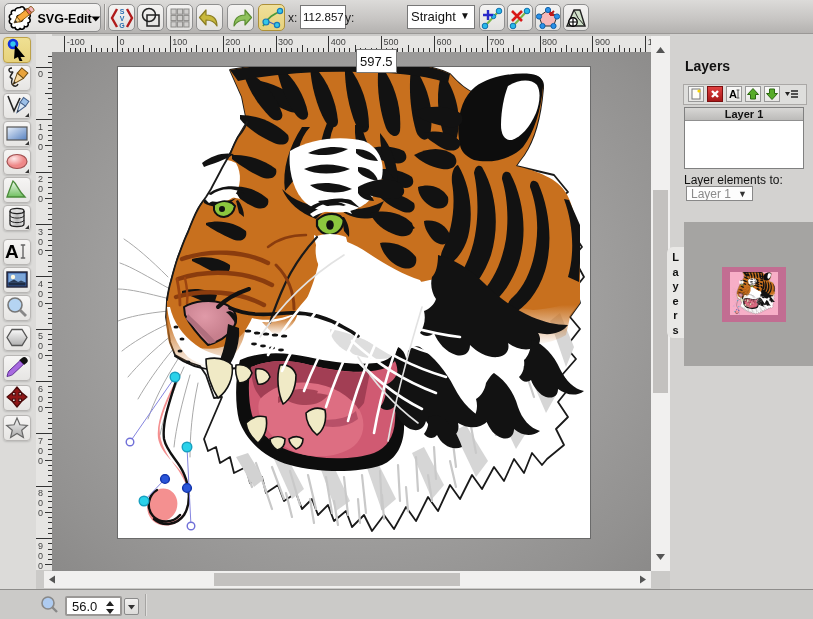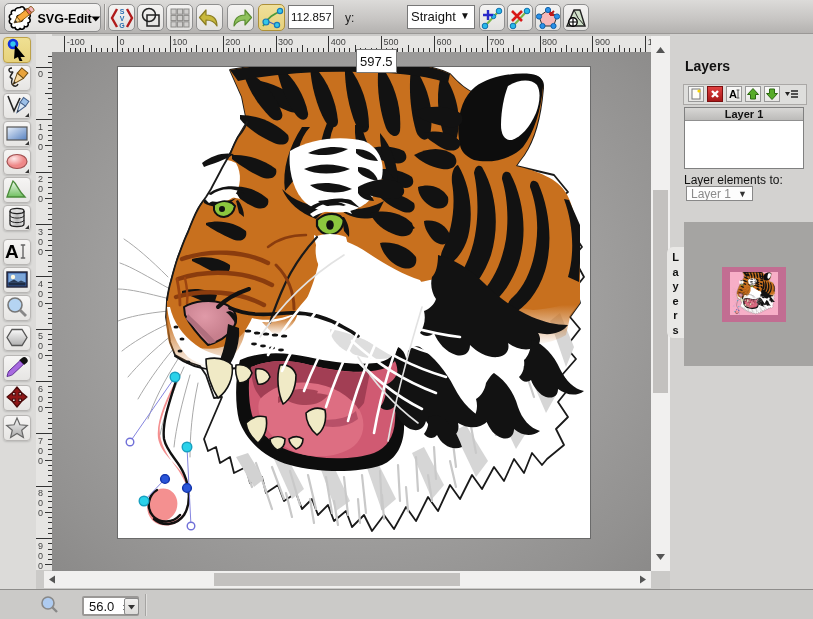--- a/index.html
+++ b/index.html
@@ -60,21 +60,21 @@
 #moveto { position:absolute; left:14px; top:139px; font-size:12px; color:#111; }
 #layersel { position:absolute; left:16px; top:152px; width:67px; height:15px; background:#fdfdfd;
   border:1px solid #888; font-size:12px; color:#8a8a8a; padding-left:4px; }
 #darkblock { position:absolute; left:14px; top:188px; width:129px; height:144px; background:#a5a4a2; }
 #thumb { position:absolute; left:38px; top:45px; width:64px; height:55px; background:#c26d92; }
 #thumbin { position:absolute; left:8px; top:5px; width:48px; height:43px; background:#f7aec7; overflow:hidden;}
 
 
 #bottombar { left:0; top:589px; width:813px; height:30px; background:#cbcac8; border-top:1px solid #8e8d8b; }
 #zoombox { position:absolute; left:65px; top:6px; width:57px; height:20px; background:#fff; border:2px solid #9a9896; border-radius:2px;
-  font-size:13px; color:#111; padding:1px 0 0 5px;margin-left:17px; }
+  font-size:13px; color:#111; padding:1px 0 0 5px; }
 #zoomdd { position:absolute; left:124px; top:8px; width:15px; height:17px; background:linear-gradient(#f2f1f0,#dcdbd9);
   border:1px solid #8a8a8a; border-radius:2px; }
 </style></head><body>
 <div id="app">
 
   <div id="workarea" class="abs">
     <div id="canvas"><svg width="472" height="471" viewBox="0 0 472 471">
 <defs>
 <linearGradient id="tg_fr" x1="0" y1="0.45" x2="0" y2="1">
   <stop offset="0" stop-color="#c8701e"></stop>
@@ -493,21 +493,21 @@
     <div class="tbtn tsel" style="left:258px; width:27px">
       <svg width="26" height="26" viewBox="0 0 26 26">
         <path d="M4,21 C9,12 15,9 22,6" fill="none" stroke="#4a9a3c" stroke-width="1.6"></path>
         <path d="M8,16 L17,20" stroke="#4060c0" stroke-width="1.2"></path>
         <circle cx="7" cy="17" r="3" fill="#35c8e8" stroke="#1878b8" stroke-width="1.2"></circle>
         <circle cx="18" cy="20" r="2.6" fill="#35c8e8" stroke="#1878b8" stroke-width="1.2"></circle>
         <circle cx="21" cy="6" r="2.6" fill="#35c8e8" stroke="#1878b8" stroke-width="1.2"></circle>
       </svg>
     </div>
     <div class="tlabel" style="left:288px">x:</div>
-    <input class="tinput" style="left: 288px; width: 46px; font-size: 11.5px; padding: 0px 2px;" value="112.857">
+    <input class="tinput" style="left: 300px; width: 46px; font-size: 11.5px; padding: 0px 2px;" value="112.857">
     <div class="tlabel" style="left:345px">y:</div>
     <input class="tinput" style="left: 356px; width: 41px; margin-top: 44px;" value="597.5">
     <div class="tinput" style="left:407px; width:68px; padding-top:3px;">Straight <span style="position:absolute; right:4px; top:4px; font-size:10px;">▼</span></div>
     <div class="tbtn" style="left:479px; width:26px">
       <svg width="24" height="24" viewBox="0 0 24 24">
         <path d="M5,20 L19,5" stroke="#7ab648" stroke-width="2"></path>
         <circle cx="5" cy="20" r="2.8" fill="#28b8e8" stroke="#1070b0"></circle>
         <circle cx="19" cy="5" r="2.8" fill="#28b8e8" stroke="#1070b0"></circle>
         <circle cx="13.5" cy="10.5" r="2.2" fill="#28b8e8" stroke="#1070b0"></circle>
         <path d="M8,4 v10 M3,9 h10" stroke="#2828c8" stroke-width="2.4"></path>

